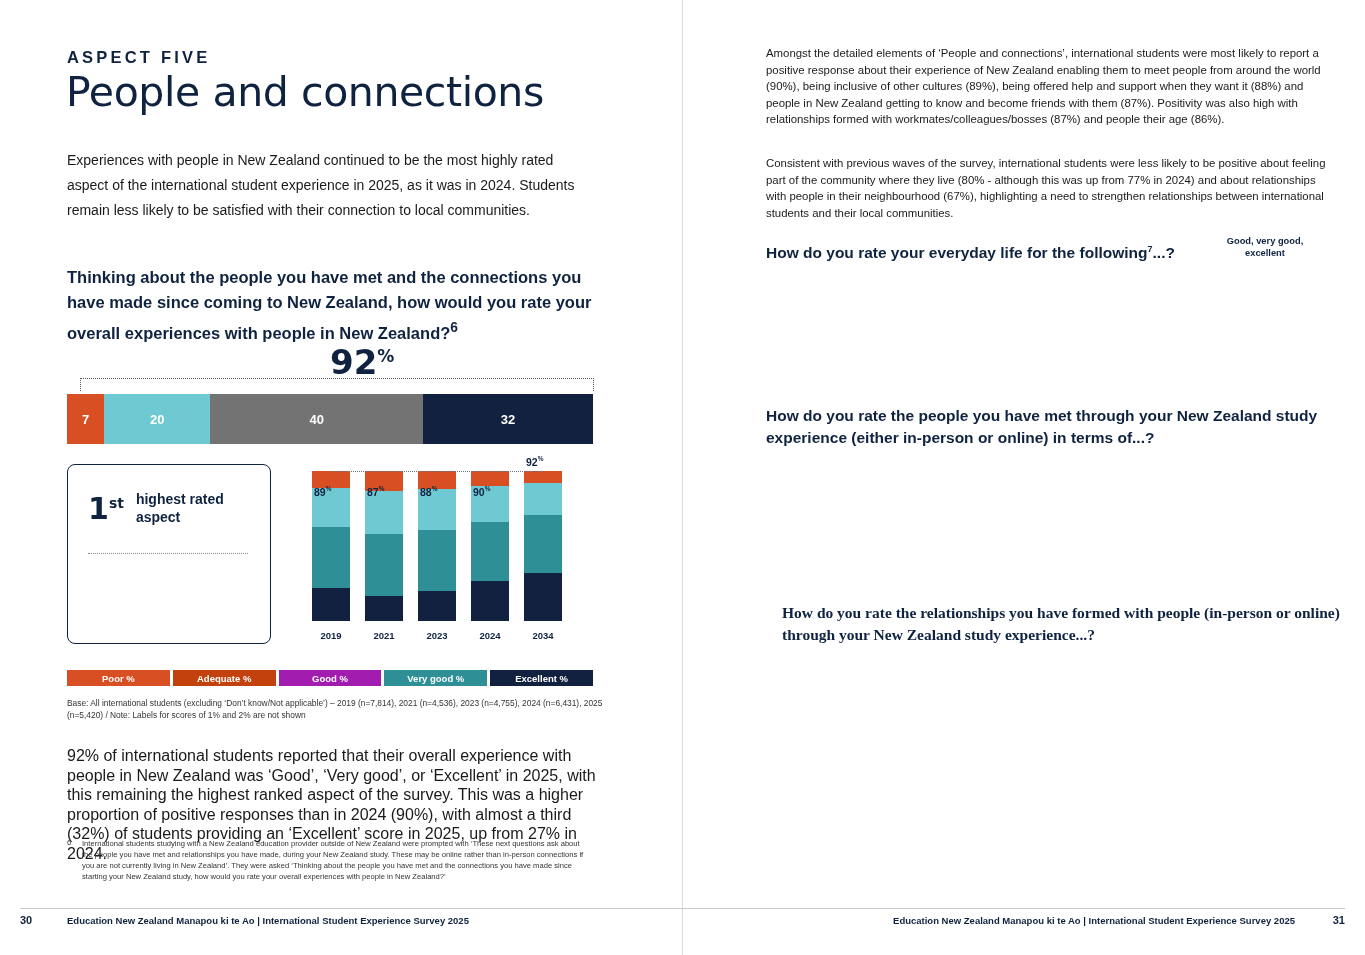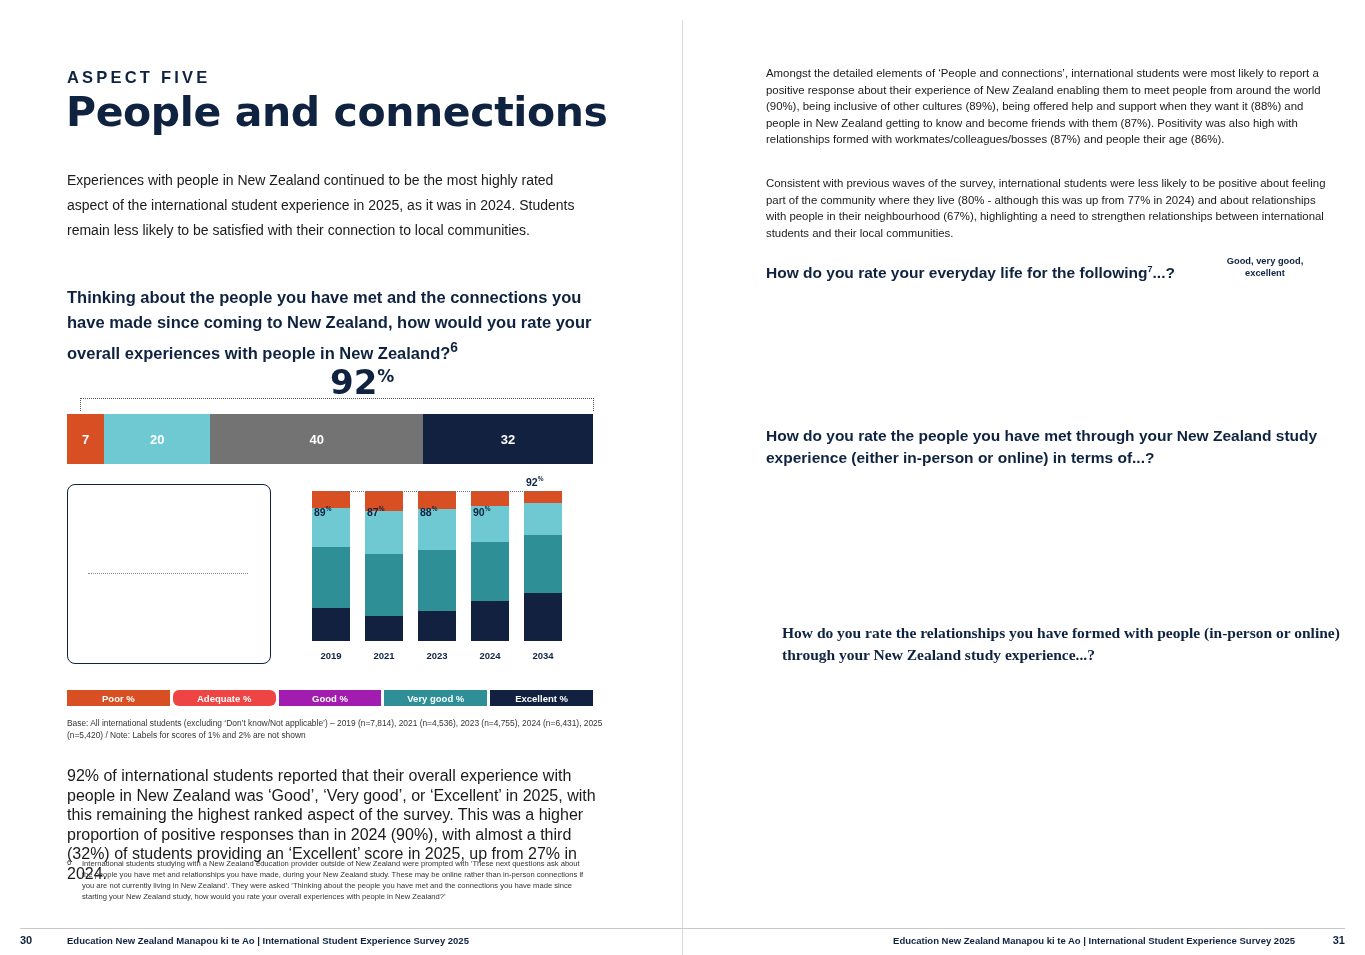--- a/index.html
+++ b/index.html
@@ -1,23 +1,23 @@
 <!DOCTYPE html>
 <html><head>
 <meta charset="utf-8">
 <style>
   html,body{margin:0;padding:0;}
   body{width:1365px;height:955px;background:#ffffff;font-family:"Liberation Sans",sans-serif;color:#111827;overflow:hidden;}
-  .page{position:relative;width:1365px;height:916px;margin-top:20px;}
+  .page{position:relative;width:1365px;height:916px;}
   .divider{position:absolute;left:682px;top:0;width:1px;height:955px;background:#d9d9d9;}
   .left{position:absolute;left:0;top:0;width:682px;height:955px;}
   .right{position:absolute;left:683px;top:0;width:682px;height:955px;}
 
   .kicker{position:absolute;left:67px;top:48px;font-size:16.5px;letter-spacing:3.2px;font-weight:700;color:#0f2340;}
-  .bigtitle{position:absolute;left:66px;top:68px;font-size:41px;font-weight:700;color:#0f2340;letter-spacing:-0.4px;font-family:"DejaVu Sans",sans-serif;}
+  .bigtitle{position:absolute;left:66px;top:68px;font-size:41px;font-weight:400;color:#0f2340;letter-spacing:-0.4px;font-family:"DejaVu Sans",sans-serif;}
 
   .intro{position:absolute;left:67px;top:148px;width:525px;font-size:14px;line-height:25px;color:#1a1a1a;}
   .question{position:absolute;left:67px;top:265px;width:545px;font-size:16.5px;line-height:25px;font-weight:700;color:#0f2340;}
 
   .pct92{position:absolute;left:330px;top:342px;font-size:34px;font-weight:700;color:#0f2340;font-family:"DejaVu Sans",sans-serif;}
   .pct92 sup{font-size:17px;font-weight:700;vertical-align:super;}
   .bracket{position:absolute;left:80px;top:378px;width:512px;height:12px;border-left:1px dotted #555;border-right:1px dotted #555;border-top:1px dotted #555;}
 
   .mainbar{position:absolute;left:67px;top:394px;width:526px;height:50px;display:flex;}
   .mainbar div{display:flex;align-items:center;justify-content:center;color:#fff;font-size:13px;font-weight:600;}
@@ -80,20 +80,24 @@
     <div class="bracket"></div>
 
     <div class="mainbar" id="main-bar">
         <div style="flex: 7 1 0%; background: rgb(217, 79, 36);">7</div>
         <div style="flex: 20 1 0%; background: rgb(110, 201, 210);">20</div>
         <div style="flex: 40 1 0%; background: #737373;">40</div>
         <div style="flex: 32 1 0%; background: rgb(17, 33, 63);">32</div>
       </div>
 
     <div class="infobox"></div>
+    <div class="infoRow" style="left:88px;top:490px;">
+      <span class="rank"><span>1</span><sup>st</sup></span>
+      <span class="ranklabel" style="width:110px;">highest rated aspect</span>
+    </div>
     <div class="infoDiv"></div>
 
     <div class="colchart" id="col-chart">
         <div class="colgroup" style="left: 0px;">
           <div class="colseg" style="height: 16.5px; background: rgb(217, 79, 36);"></div>
           <div class="colseg" style="height: 39px; background: rgb(110, 201, 210);"></div>
           <div class="colseg" style="height: 61.5px; background: rgb(46, 143, 150);"></div>
           <div class="colseg" style="height: 33px; background: rgb(17, 33, 63);"></div>
         </div>
         <div class="collabel" style="left: 0px;">2019</div>
@@ -131,21 +135,21 @@
         <div class="collabel" style="left: 212px;">2034</div>
         <div class="colpct" style="left: 214px; top: -7px;">92<sup>%</sup></div>
         <div class="dotline" style="left: 19px; top: 9px; width: 53px; transform-origin: 0px 0px; transform: rotate(0deg);"></div>
         <div class="dotline" style="left: 72px; top: 9px; width: 53px; transform-origin: 0px 0px; transform: rotate(0deg);"></div>
         <div class="dotline" style="left: 125px; top: 9px; width: 53px; transform-origin: 0px 0px; transform: rotate(0deg);"></div>
         <div class="dotline" style="left: 178px; top: 9px; width: 53px; transform-origin: 0px 0px; transform: rotate(0deg);"></div>
       </div>
 
     <div class="legend" id="left-legend">
         <div style="background: rgb(217, 79, 36);">Poor %</div>
-        <div style="background: #ef4444; border-radius: 6px;">Adequate %</div>
+        <div style="background: #c2410c;">Adequate %</div>
         <div style="background: #a21caf;">Good %</div>
         <div style="background: rgb(46, 143, 150);">Very good %</div>
         <div style="background: rgb(17, 33, 63);">Excellent %</div>
       </div>
 
     <div class="base">Base: All international students (excluding ‘Don’t know/Not applicable’) – 2019 (n=7,814), 2021 (n=4,536), 2023 (n=4,755), 2024 (n=6,431), 2025 (n=5,420) / Note: Labels for scores of 1% and 2% are not shown</div>
     <div class="para2">92% of international students reported that their overall experience with people in New Zealand was ‘Good’, ‘Very good’, or ‘Excellent’ in 2025, with this remaining the highest ranked aspect of the survey. This was a higher proportion of positive responses than in 2024 (90%), with almost a third (32%) of students providing an ‘Excellent’ score in 2025, up from 27% in 2024.</div>
 
     <div class="fnum">6</div>
     <div class="fnote" style="left:82px;width:510px;">International students studying with a New Zealand education provider outside of New Zealand were prompted with ‘These next questions ask about the people you have met and relationships you have made, during your New Zealand study. These may be online rather than in-person connections if you are not currently living in New Zealand’. They were asked ‘Thinking about the people you have met and the connections you have made since starting your New Zealand study, how would you rate your overall experiences with people in New Zealand?’</div>

